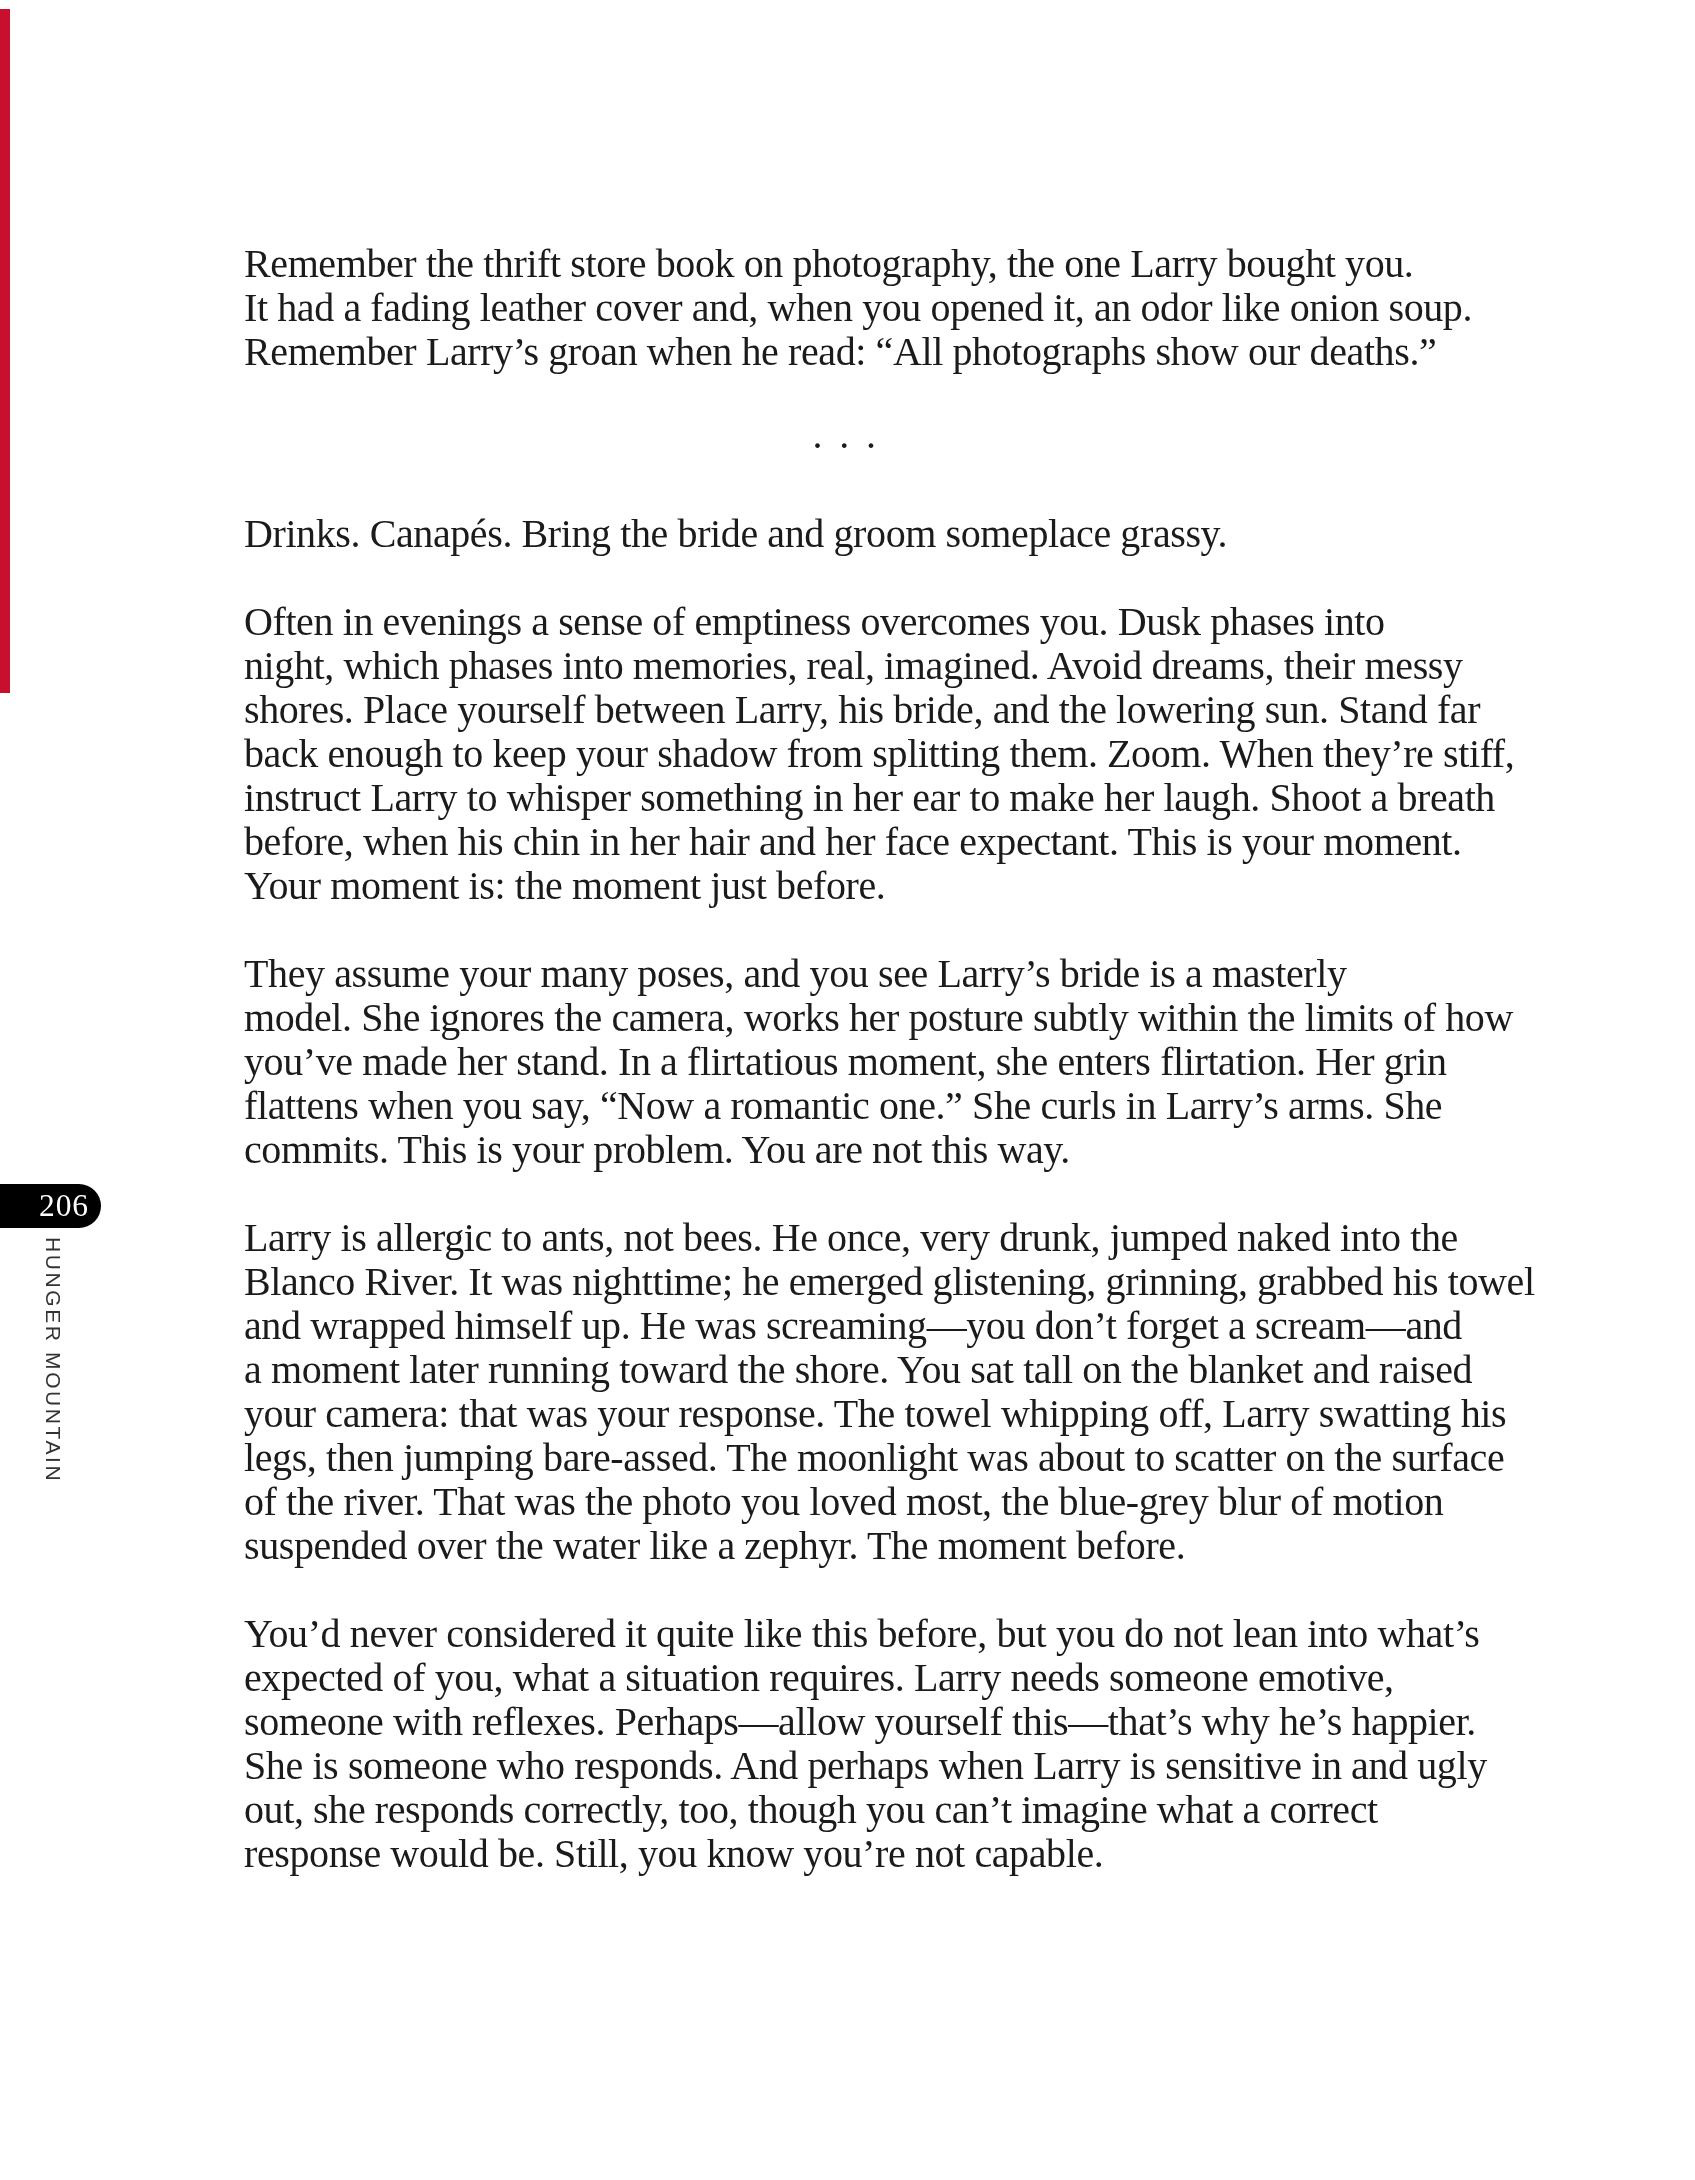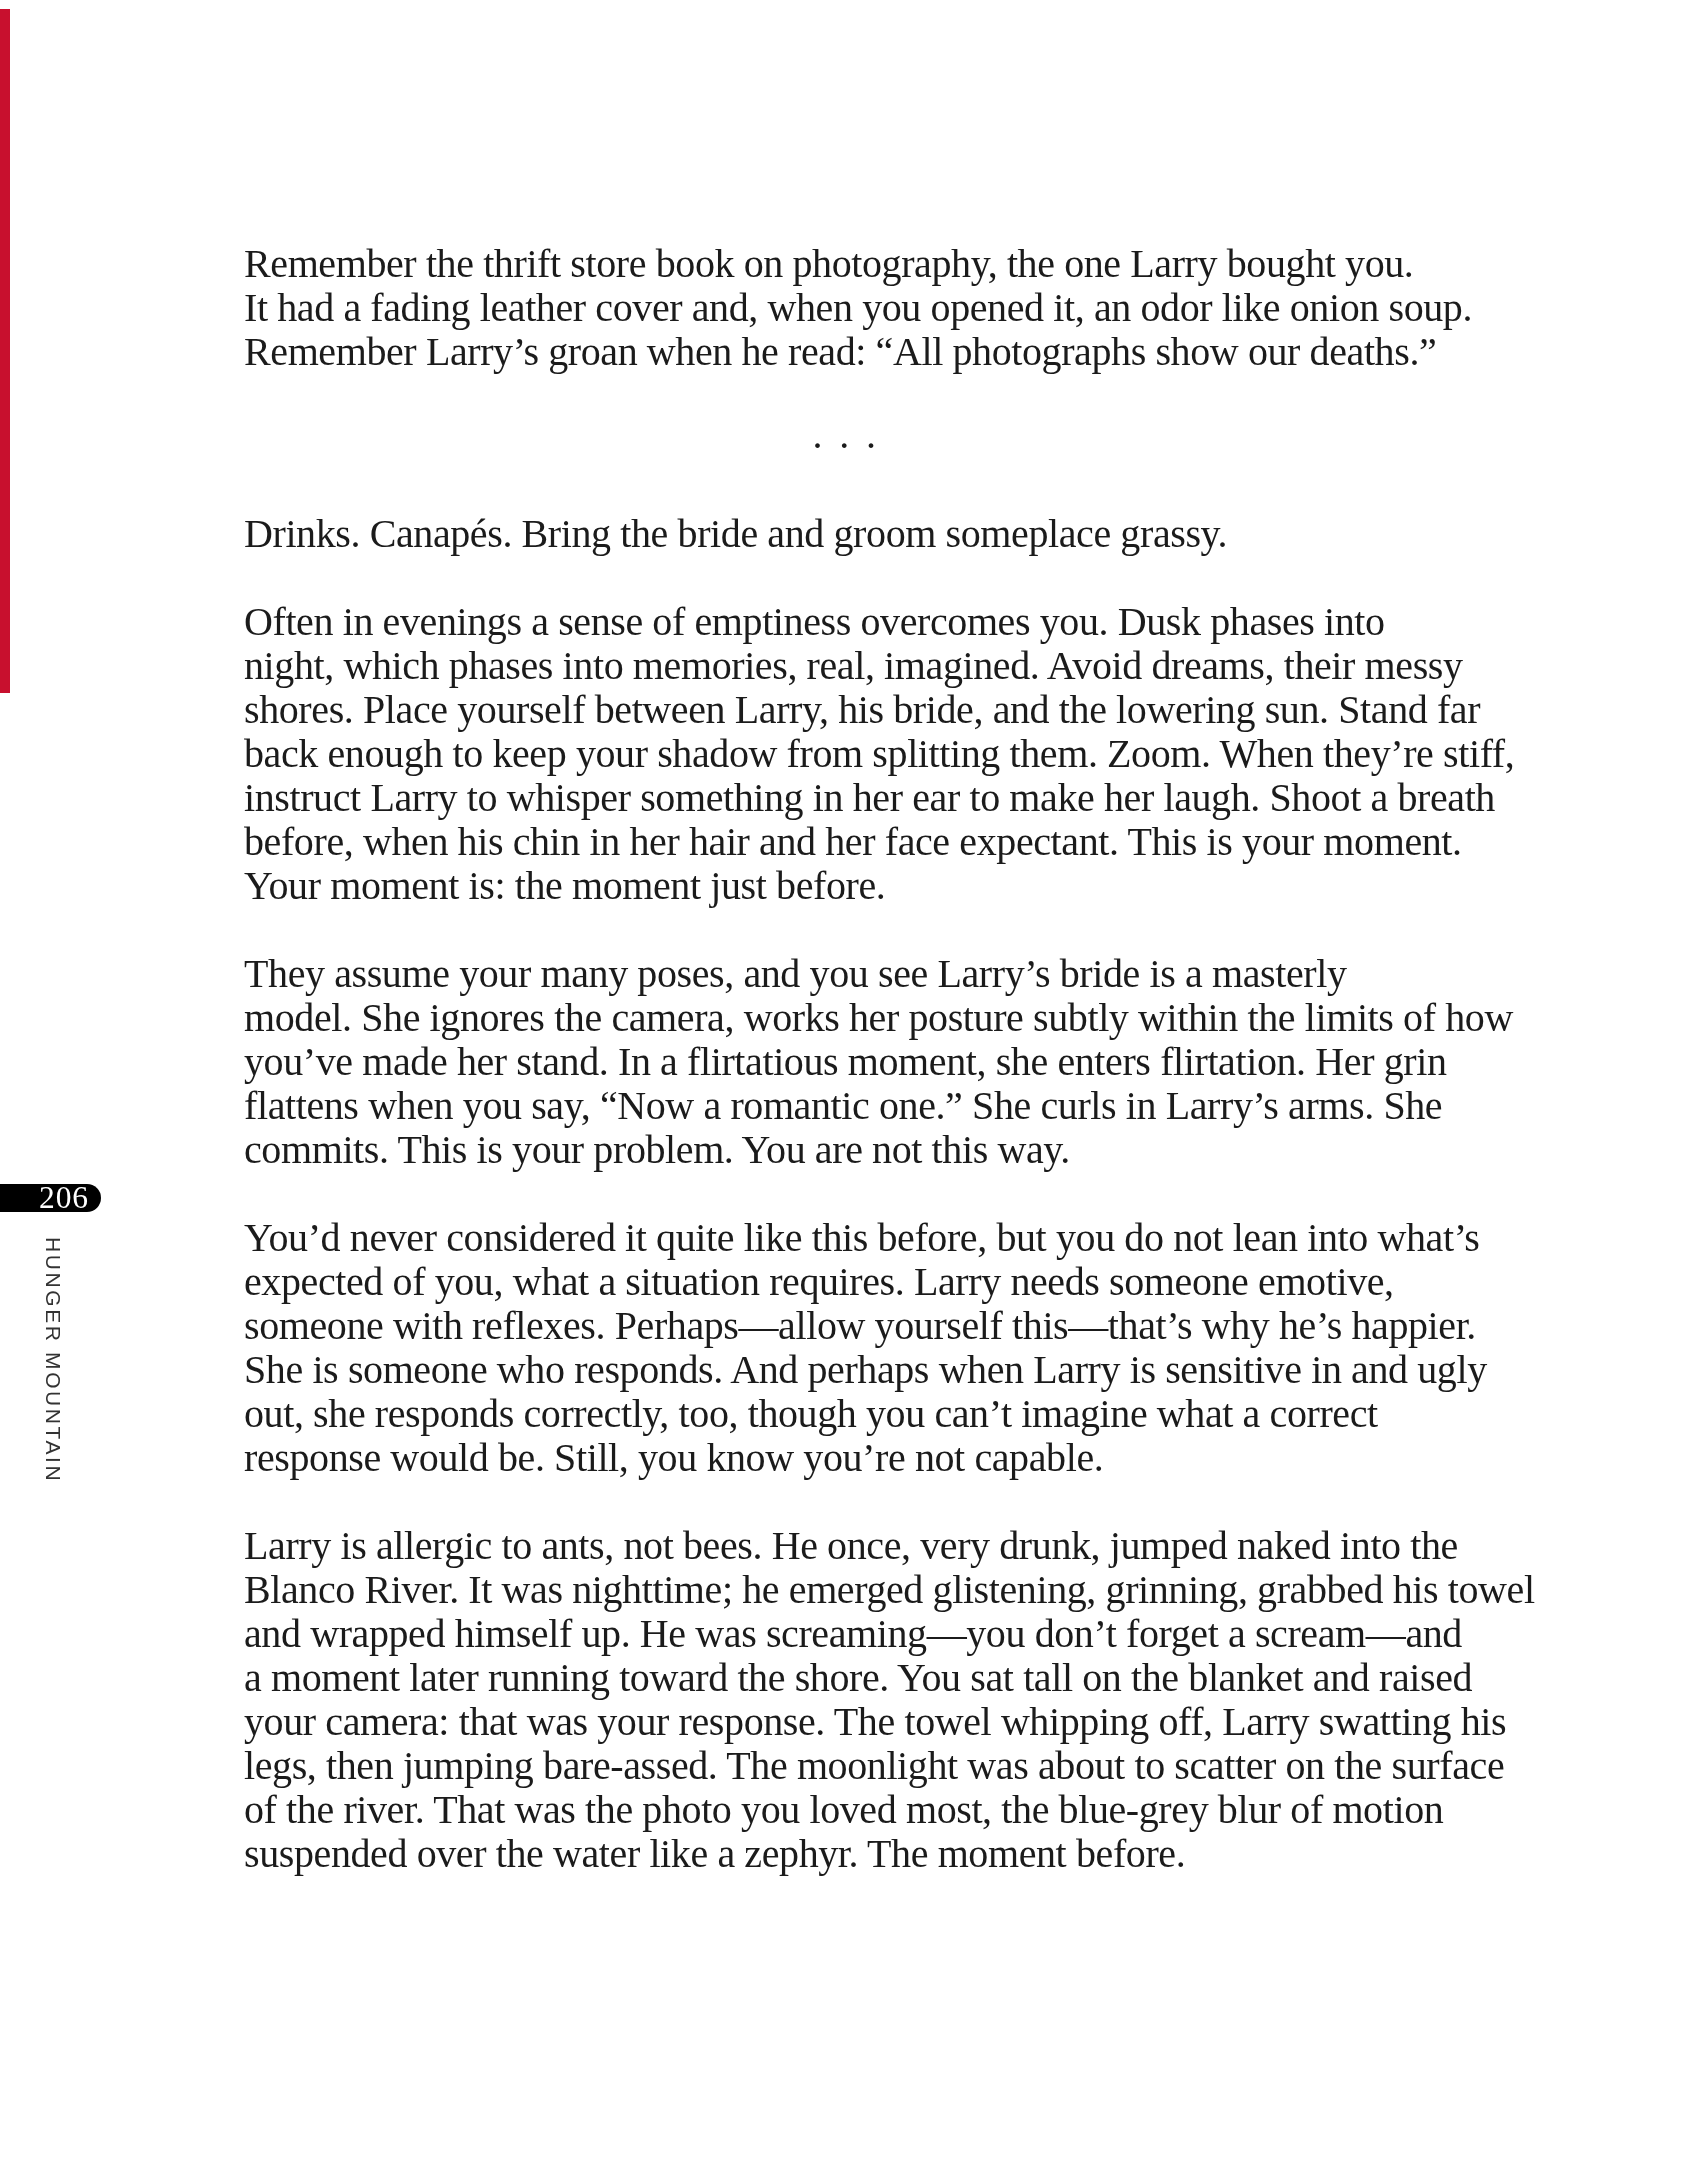--- a/index.html
+++ b/index.html
@@ -15,21 +15,21 @@
   .edge-bar {
     position: absolute;
     left: 0; top: 8.5px;
     width: 10.2px; height: 684px;
     background: #c8102e;
   }
   
   .page-badge {
     position: absolute;
     left: 0; top: 1184px;
-    width: 101px; height: 28px;
+    width: 101px; height: 44px;
     background: #000000;
     border-radius: 0 24px 24px 0;
     display: flex;
     align-items: center;
     justify-content: flex-end;
     padding-right: 12px;
     box-sizing: border-box;
   }
   .page-badge .num {
     color: #ffffff;
@@ -110,31 +110,31 @@
 instruct Larry to whisper something in her ear to make her laugh. Shoot a breath
 before, when his chin in her hair and her face expectant. This is your moment.
 Your moment is: the moment just before.</div>
 
     <div class="para">They assume your many poses, and you see Larry’s bride is a masterly
 model. She ignores the camera, works her posture subtly within the limits of how
 you’ve made her stand. In a flirtatious moment, she enters flirtation. Her grin
 flattens when you say, “Now a romantic one.” She curls in Larry’s arms. She
 commits. This is your problem. You are not this way.</div>
 
-    <div class="para">You’d never considered it quite like this before, but you do not lean into what’s
-expected of you, what a situation requires. Larry needs someone emotive,
-someone with reflexes. Perhaps—allow yourself this—that’s why he’s happier.
-She is someone who responds. And perhaps when Larry is sensitive in and ugly
-out, she responds correctly, too, though you can’t imagine what a correct
-response would be. Still, you know you’re not capable.</div>
-
     <div class="para">Larry is allergic to ants, not bees. He once, very drunk, jumped naked into the
 Blanco River. It was nighttime; he emerged glistening, grinning, grabbed his towel
 and wrapped himself up. He was screaming—you don’t forget a scream—and
 a moment later running toward the shore. You sat tall on the blanket and raised
 your camera: that was your response. The towel whipping off, Larry swatting his
 legs, then jumping bare-assed. The moonlight was about to scatter on the surface
 of the river. That was the photo you loved most, the blue-grey blur of motion
 suspended over the water like a zephyr. The moment before.</div>
 
+    <div class="para">You’d never considered it quite like this before, but you do not lean into what’s
+expected of you, what a situation requires. Larry needs someone emotive,
+someone with reflexes. Perhaps—allow yourself this—that’s why he’s happier.
+She is someone who responds. And perhaps when Larry is sensitive in and ugly
+out, she responds correctly, too, though you can’t imagine what a correct
+response would be. Still, you know you’re not capable.</div>
+
   </div>
 </div>
 
 
 </body></html>

